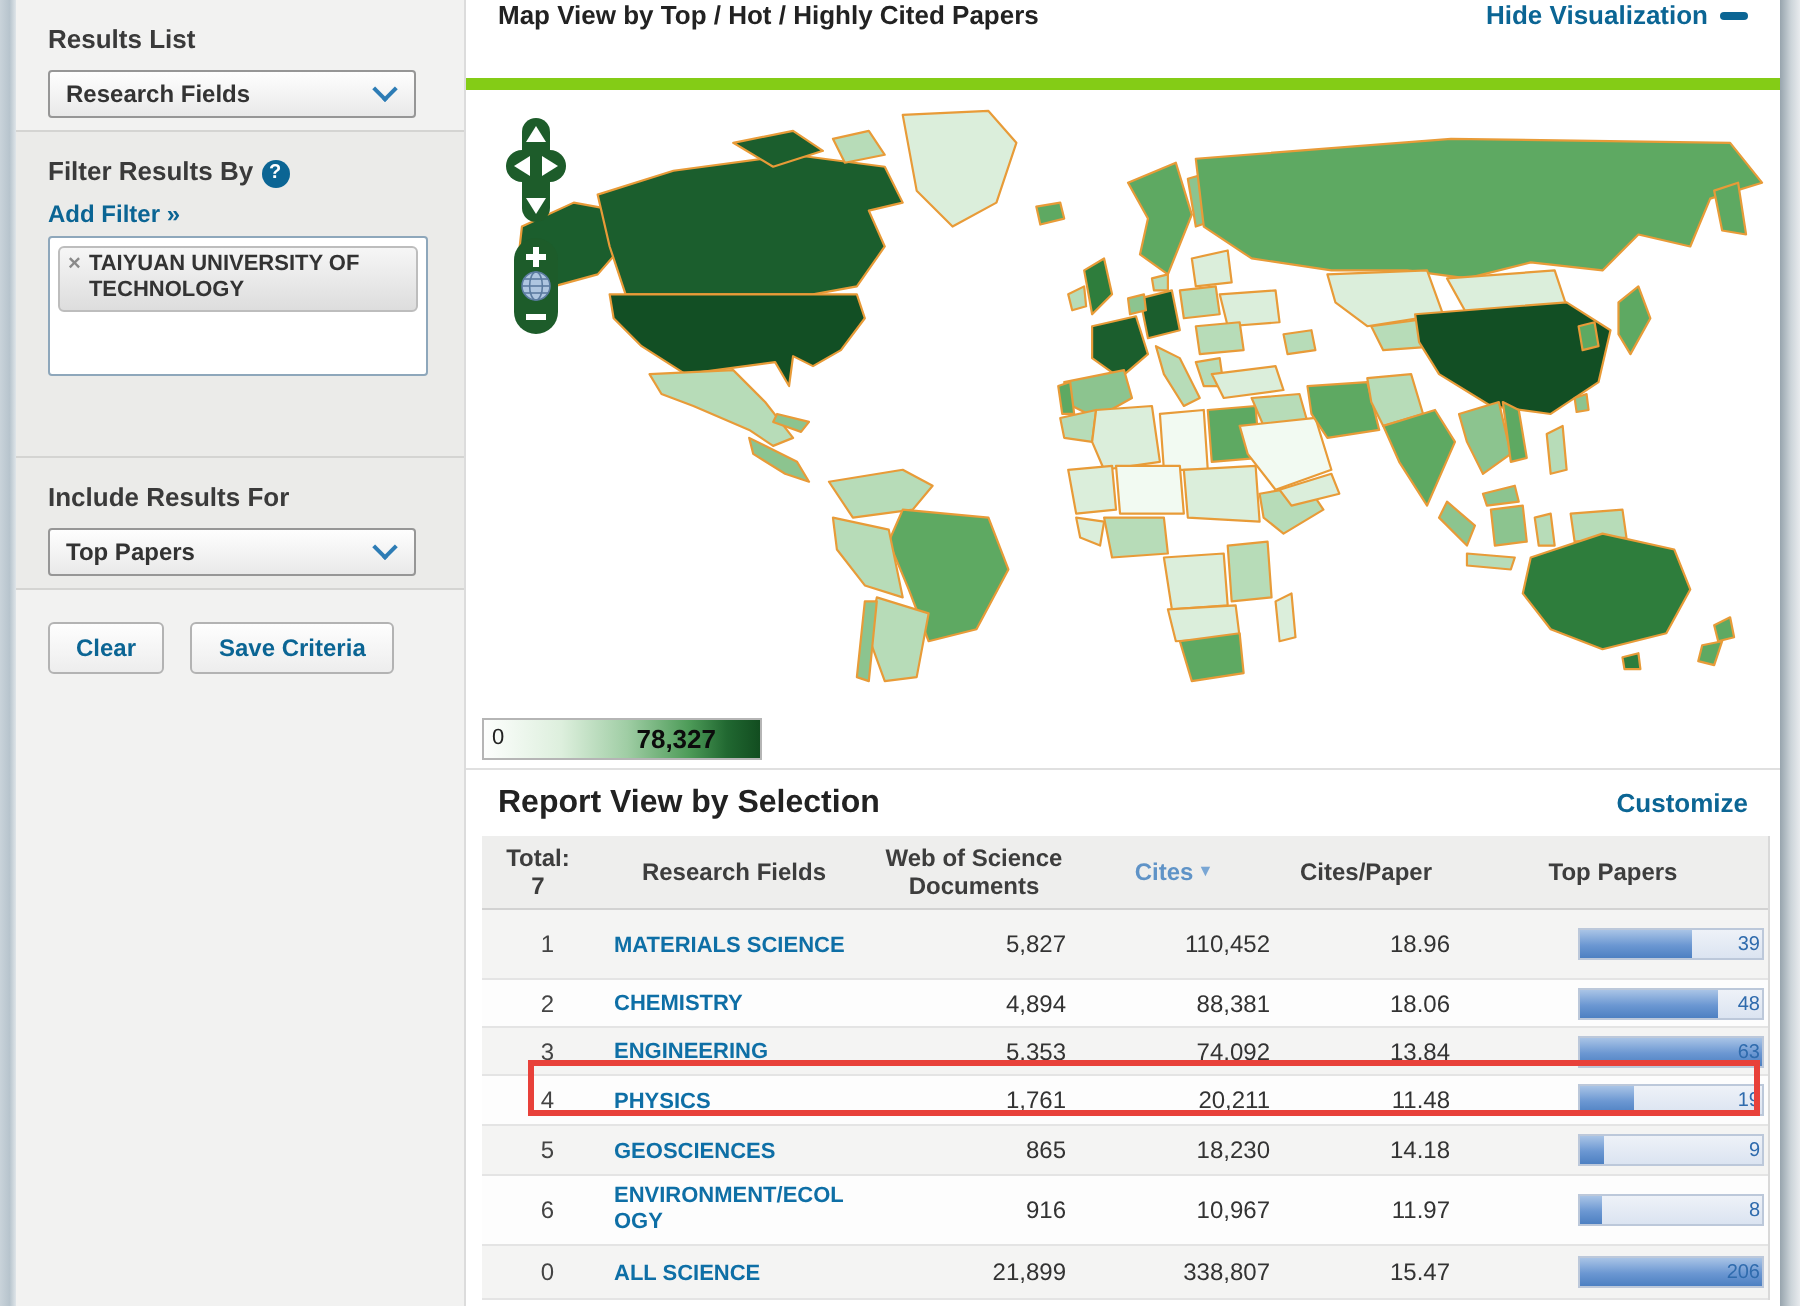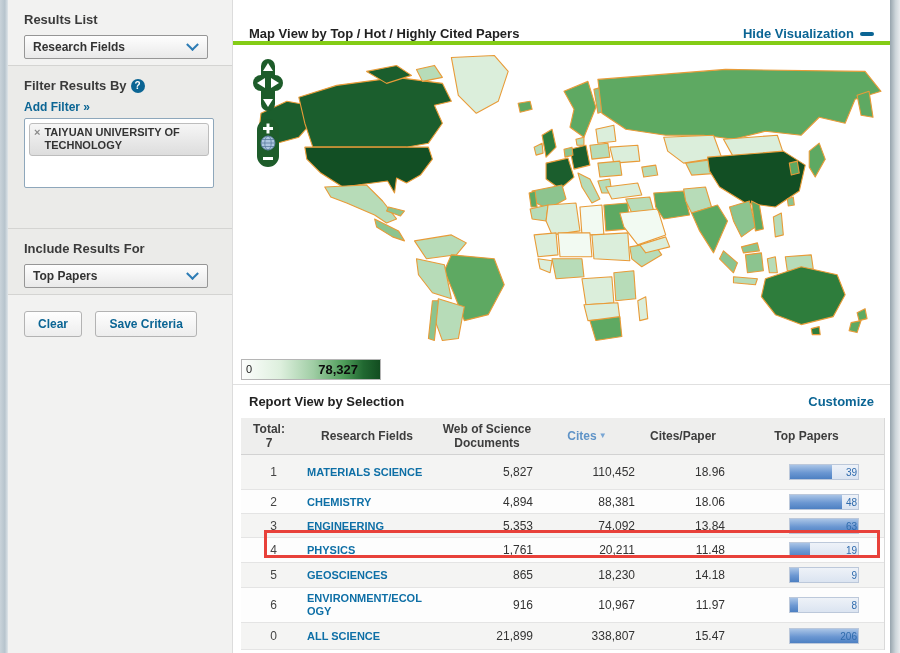--- a/index.html
+++ b/index.html
@@ -31,39 +31,39 @@
   .filter-tag{background:linear-gradient(#f6f6f6,#dddddd);border:1px solid #bdbdbd;border-radius:3px;
         padding:2px 6px 3px 4px;display:flex;align-items:flex-start;gap:4px;}
   .tag-x{color:#8a8a8a;font-size:11px;font-weight:bold;line-height:13px;cursor:pointer;}
   .tag-text{font-size:11px;font-weight:bold;color:#333;line-height:13px;}
   .btn{background:linear-gradient(#fefefe,#ededed);border:1px solid #b3b3b3;border-radius:3px;
         font-family:"Liberation Sans",sans-serif;font-size:12px;font-weight:bold;color:#0b6594;
         padding:5px 13px;margin-right:9px;cursor:pointer;}
 
   
   .main{width:658px;flex:none;background:#fff;border-left:1px solid #dcdcdc;box-sizing:border-box;position:relative;}
-  .map-header{height:45px;border-bottom:4px solid #84cc16;display:flex;align-items:flex-end;padding:0 16px;box-sizing:border-box;}
+  .map-header{height:45px;border-bottom:6px solid #84cc16;display:flex;align-items:flex-start;padding:0 16px;box-sizing:border-box;}
   .map-title{font-size:13px;font-weight:bold;color:#222;}
   .hide-link{margin-left:auto;font-size:13px;font-weight:bold;color:#0b6594;text-decoration:none;display:flex;align-items:center;gap:6px;cursor:pointer;}
   .minus-glyph{display:inline-block;width:14px;height:4px;border-radius:2px;background:#0b6594;}
 
   .map-area{height:340px;position:relative;border-bottom:1px solid #e0e0e0;box-sizing:border-box;}
   .world-svg{position:absolute;left:14px;top:6px;}
   .map-controls{position:absolute;left:20px;top:14px;width:32px;}
   .pan-svg{display:block;margin:0 0 8px 0;cursor:pointer;}
   .zoom-svg{display:block;margin-left:4px;cursor:pointer;}
 
   .legend{position:absolute;left:8px;top:314px;width:138px;height:19px;
           background:linear-gradient(to right,#fdfefd 0%,#ddefdd 28%,#9fcda4 52%,#4e9c59 74%,#216831 88%,#124d20 100%);
           border:1px solid #b5b5b5;}
   .legend-min{position:absolute;left:4px;top:3px;font-size:11px;color:#222;}
   .legend-max{position:absolute;right:22px;top:2px;font-size:13px;font-weight:bold;color:#0c0c0c;}
 
   .report-header{height:33px;display:flex;align-items:center;padding:0 16px;box-sizing:border-box;}
-  .report-title{font-size:13px;font-weight:bold;color:#222;}
+  .report-title{font-size:16px;font-weight:bold;color:#222;}
   .customize-link{margin-left:auto;font-size:13px;font-weight:bold;color:#0b6594;text-decoration:none;cursor:pointer;}
 
   
   .tbl{margin-left:8px;width:644px;border-right:1px solid #d9d9d9;box-sizing:border-box;font-size:12px;color:#333;}
   .t-row,.t-head{display:flex;align-items:center;}
   .t-head{background:#eeeeed;min-height:36px;border-bottom:1px solid #d2d2d2;font-weight:bold;color:#3d3d3d;}
   .t-row{border-bottom:1px solid #e4e4e4;}
   .t-row.odd{background:#f4f4f3;}
   .t-row.even{background:#fdfdfd;}
   .c-num{width:56px;flex:none;text-align:center;box-sizing:border-box;}
@@ -78,21 +78,21 @@
   .t-head .c-top{text-align:center;}
   .hd-2line{line-height:14px;display:inline-block;}
   .cites-hd{color:#5f93c7;cursor:pointer;}
   .sort-arrow{font-size:8px;color:#79a6d4;vertical-align:2px;margin-left:2px;}
   .h23{min-height:23px;}
   .h24{min-height:24px;}
   .h26{min-height:26px;}
   .h34{min-height:34px;}
   .field-link{font-size:11px;font-weight:bold;color:#0e6fa6;text-decoration:none;line-height:13px;
         display:inline-block;max-width:120px;word-break:break-all;cursor:pointer;}
-  .bar-track{margin-left:60px;width:70px;height:16px;background:linear-gradient(#eef2f8,#dbe4f1);
+  .bar-track{margin-left:60px;width:93px;height:16px;background:linear-gradient(#eef2f8,#dbe4f1);
         border:1px solid #bcc8da;position:relative;box-sizing:border-box;}
   .bar-fill{height:100%;background:linear-gradient(#a9c4e6,#6b97d2 55%,#4d80c2);}
   .bar-val{position:absolute;right:1px;top:1px;font-size:10px;color:#2f6bad;line-height:13px;}
 
   .red-box{position:absolute;left:264px;top:530px;width:616px;height:28px;border:3px solid #e8413a;
         box-sizing:border-box;pointer-events:none;z-index:6;}
 </style>
 </head>
 <body>
 

